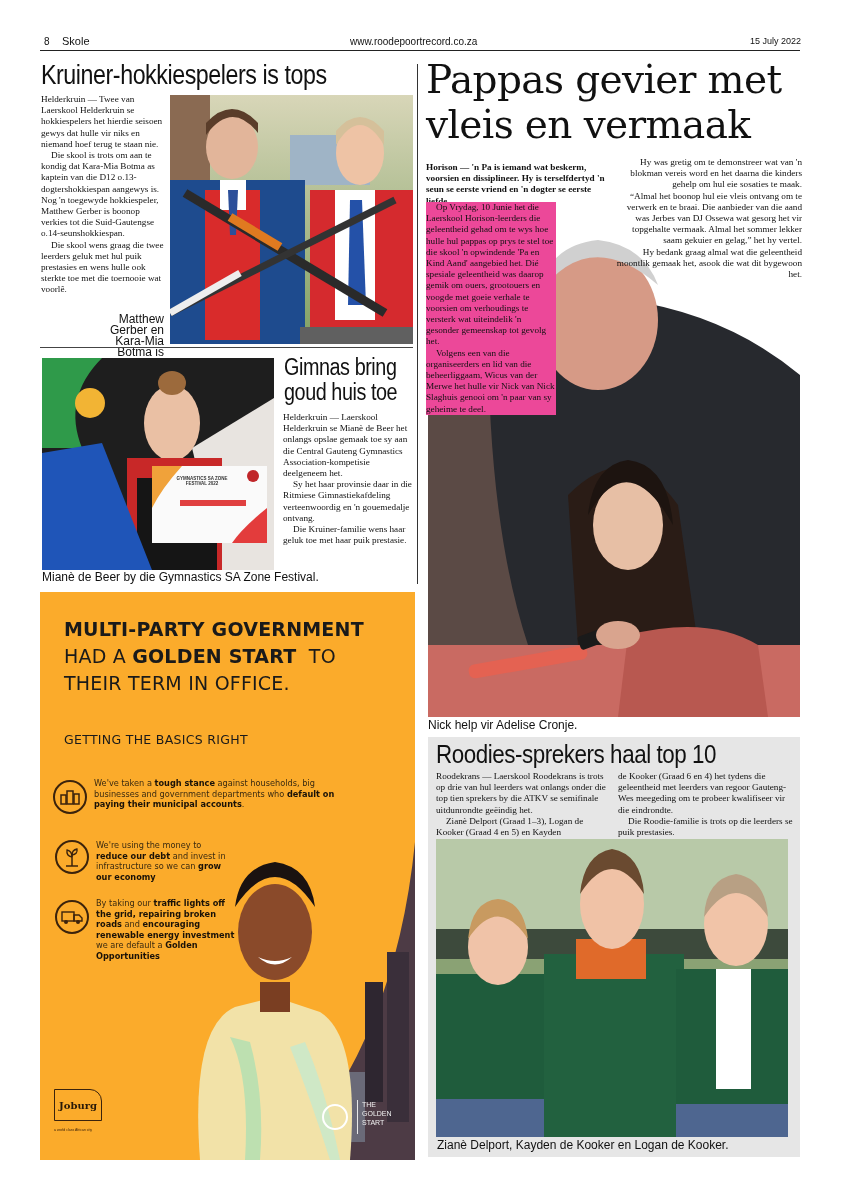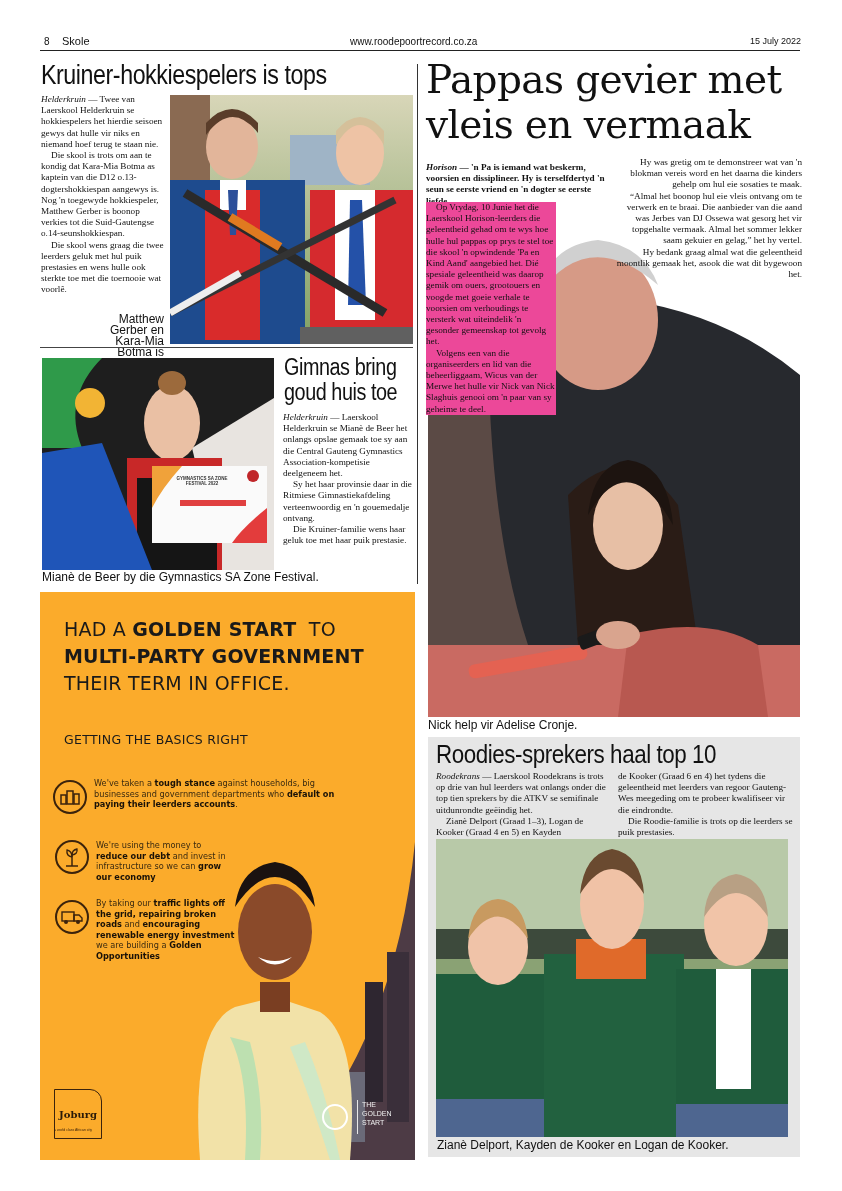--- a/index.html
+++ b/index.html
@@ -7,21 +7,21 @@
   .abs{position:absolute}
   .sans{font-family:"Liberation Sans",sans-serif}
   .serif{font-family:"DejaVu Serif",serif}
   .folio{top:36px;font-size:10px;font-family:"Liberation Sans",sans-serif}
   .rule-top{left:40px;top:50px;width:760px;height:1px;background:#222}
   .vrule{left:417px;top:64px;width:1px;height:520px;background:#333}
   .headline-sans{font-family:"Liberation Sans",sans-serif;font-weight:normal;letter-spacing:-0.5px;transform:scaleX(0.86);transform-origin:left top;white-space:nowrap}
   .body{font-size:9.2px;line-height:11.2px;text-align:left;font-family:"Liberation Serif",serif}
   .body p{text-indent:0}
   .body p + p{text-indent:10px}
-  .body .lead{font-style:italic;font-weight:bold}
+  .body .lead{font-weight:bold}
   .caption{font-family:"Liberation Sans",sans-serif;font-size:12px;line-height:11px;color:#111}
   .photo{overflow:hidden;border:0}
   
   .ad{left:40px;top:592px;width:375px;height:568px;background:#fbab2b;overflow:hidden}
   .ad-title{left:24px;top:24px;width:345px;font-family:"DejaVu Sans",sans-serif;font-size:19px;line-height:27px;color:#1a1a1a;letter-spacing:0.2px}
   .ad-title b{font-weight:900}
   .ad-sub{left:24px;top:140px;font-family:"DejaVu Sans",sans-serif;font-size:12.5px;color:#1a1a1a;letter-spacing:0.3px}
   .ad-point{font-family:"DejaVu Sans",sans-serif;font-size:8.2px;line-height:10.5px;color:#3a2a10}
   .ad-point b{color:#1a1208;font-weight:900}
   .ad-icon{width:34px;height:34px;border:2px solid #3b230c;border-radius:50%;display:flex;align-items:center;justify-content:center}
@@ -107,22 +107,22 @@
   <div>goud huis toe</div>
 </div>
 <div class="abs body" style="left:283px;top:412px;width:131px;">
   <p><span class="lead" style="font-weight:normal">Helderkruin</span> <span>— Laerskool Helderkruin se Mianè de Beer het onlangs opslae gemaak toe sy aan die Central Gauteng Gymnastics Association-kompetisie deelgeneem het.</span></p>
   <p>Sy het haar provinsie daar in die Ritmiese Gimnastiekafdeling verteenwoordig en 'n gouemedalje ontvang.</p>
   <p>Die Kruiner-familie wens haar geluk toe met haar puik prestasie.</p>
 </div>
 
 <div class="abs ad">
   <div class="abs ad-title">
+    <div><b>MULTI-PARTY GOVERNMENT</b></div>
     <div><span>HAD A</span> <b>GOLDEN START</b>&nbsp; <span>TO</span></div>
-    <div><b>MULTI-PARTY GOVERNMENT</b></div>
     <div>THEIR TERM IN OFFICE.</div>
   </div>
   <div class="abs ad-sub">GETTING THE BASICS RIGHT</div>
 
   <svg class="abs" style="left:205px;top:250px;" width="170" height="318" viewBox="0 0 170 318">
     <path d="M170,0 L170,318 L40,318 Q150,200 170,0 Z" fill="#4d3b45"></path>
     <rect x="120" y="140" width="18" height="120" fill="#2e2630"></rect>
     <rect x="142" y="110" width="22" height="170" fill="#3a2f3a"></rect>
     <rect x="90" y="230" width="30" height="70" fill="#6a6a78"></rect>
   </svg>
@@ -138,21 +138,21 @@
   </svg>
 
   <div class="abs ad-icon" style="left:13px;top:188px;">
     <svg width="20" height="16" viewBox="0 0 20 16">
         <rect x="1" y="6" width="5" height="9" fill="none" stroke="#3b230c" stroke-width="1.5"></rect>
         <rect x="7" y="2" width="6" height="13" fill="none" stroke="#3b230c" stroke-width="1.5"></rect>
         <rect x="14" y="5" width="5" height="10" fill="none" stroke="#3b230c" stroke-width="1.5"></rect>
       </svg>
   </div>
   <div class="abs ad-point" style="left:54px;top:186px;width:250px;">
-    <span>We've taken a </span><b>tough stance</b><span> against households, big businesses and government departments who </span><b>default on paying their leerders accounts</b><span>.</span>
+    <span>We've taken a </span><b>tough stance</b><span> against households, big businesses and government departments who </span><b>default on paying their municipal accounts</b><span>.</span>
   </div>
 
   <div class="abs ad-icon" style="left:15px;top:248px;">
     <svg width="16" height="20" viewBox="0 0 16 20">
         <line x1="8" y1="19" x2="8" y2="6" stroke="#3b230c" stroke-width="1.5"></line>
         <path d="M8,10 Q2,9 3,3 Q8,4 8,10" fill="none" stroke="#3b230c" stroke-width="1.3"></path>
         <path d="M8,8 Q14,7 13,2 Q8,3 8,8" fill="none" stroke="#3b230c" stroke-width="1.3"></path>
         <line x1="2" y1="19" x2="14" y2="19" stroke="#3b230c" stroke-width="1.5"></line>
       </svg>
   </div>
@@ -162,24 +162,24 @@
 
   <div class="abs ad-icon" style="left:15px;top:308px;">
     <svg width="22" height="16" viewBox="0 0 22 16">
         <rect x="1" y="3" width="12" height="9" fill="none" stroke="#3b230c" stroke-width="1.4"></rect>
         <path d="M13,6 L18,6 L21,9 L21,12 L13,12 Z" fill="none" stroke="#3b230c" stroke-width="1.4"></path>
         <circle cx="5" cy="13" r="2" fill="#3b230c"></circle>
         <circle cx="17" cy="13" r="2" fill="#3b230c"></circle>
       </svg>
   </div>
   <div class="abs ad-point" style="left:56px;top:306px;width:145px;">
-    <span>By taking our </span><b>traffic lights off the grid, repairing broken roads</b><span> and </span><b>encouraging renewable energy investment</b><span> we are building a </span><b>Golden Opportunities</b>
-  </div>
-
-  <div class="abs" style="left:14px;top:497px;width:48px;height:50px;border:1.5px solid #3b230c;border-radius:0 12px 0 0;display:flex;align-items:center;justify-content:center;">
+    <span>By taking our </span><b>traffic lights off the grid, repairing broken roads</b><span> and </span><b>encouraging renewable energy investment</b><span> we are default a </span><b>Golden Opportunities</b>
+  </div>
+
+  <div class="abs" style="left:14px;top:497px;width:48px;height:32px;border:1.5px solid #3b230c;border-radius:0 12px 0 0;display:flex;align-items:center;justify-content:center;">
     <span class="serif" style="font-size:10px;color:#2a1a08;font-weight:bold;">Joburg</span>
   </div>
   <div class="abs sans" style="left:14px;top:536px;font-size:3.5px;color:#3b230c;">a world class African city</div>
 
   <div class="abs" style="left:282px;top:512px;width:26px;height:26px;border:2px solid #fff;border-radius:50%;"></div>
   <div class="abs" style="left:317px;top:508px;width:1px;height:34px;background:#e8e8e8;"></div>
   <div class="abs sans" style="left:322px;top:508px;font-size:7px;line-height:9px;color:#f0f0f0;">
     <div>THE</div>
     <div>GOLDEN</div>
     <div>START</div>

